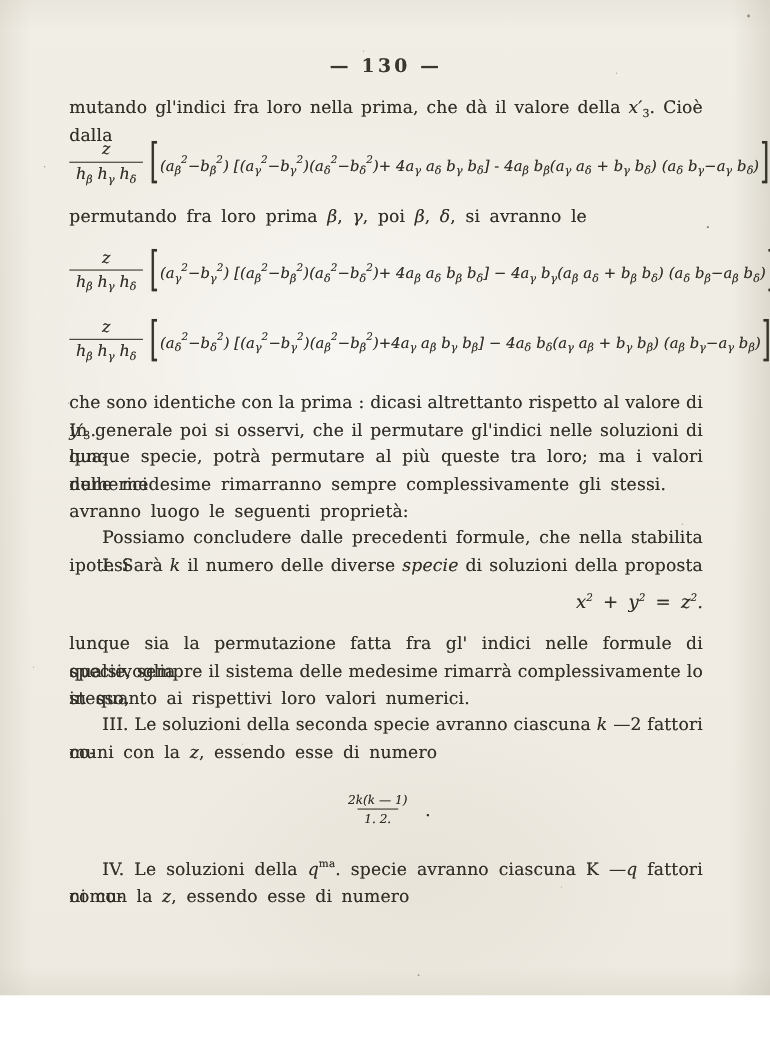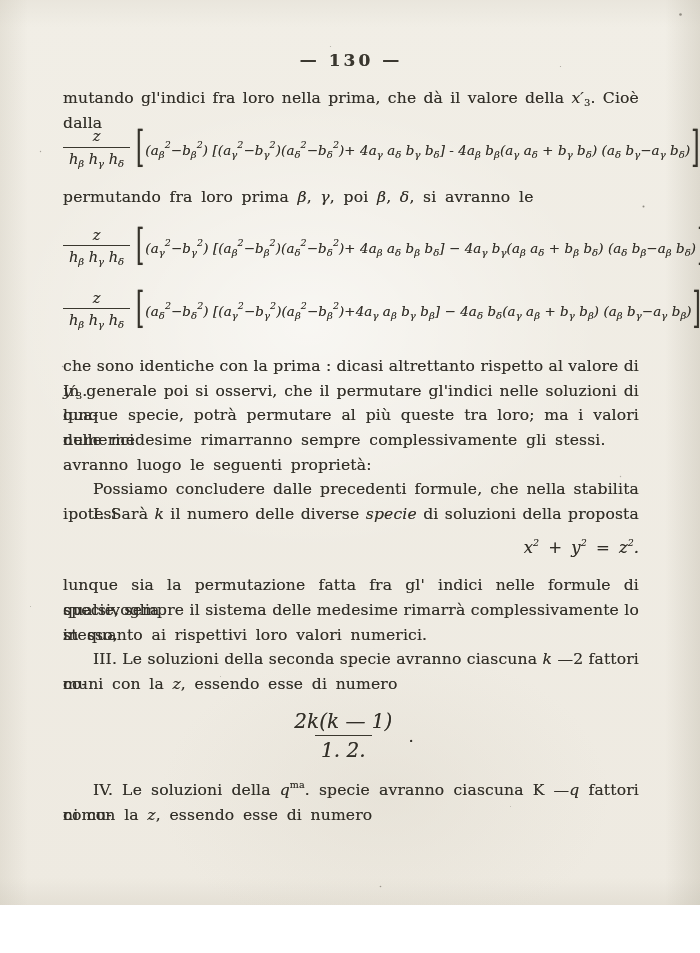--- a/index.html
+++ b/index.html
@@ -56,21 +56,21 @@
   .eq-center{
     text-align:right;font-style:italic;font-size:16.5px;
     margin:9px 0 12px 0;height:26px;line-height:26px;
     word-spacing:4px;
   }
   .frac-center{
     display:flex;justify-content:center;align-items:center;
     margin:13px 0 15px 0;height:54px;
     font-style:italic;font-size:16.5px;
   }
-  .frac-center .frac{font-size:20px;margin-right:0;}
+  .frac-center .frac{font-size:11px;margin-right:0;}
   .frac-suffix{margin-left:10px;font-style:normal;}
   .noise{
     position:absolute;left:78px;top:924px;width:5px;height:5px;border-radius:50%;
     background:rgba(30,28,22,0.85);
     box-shadow:
       600px -912px 0 -1.2px rgba(60,56,45,0.5),
       563px -720px 0 -1.5px rgba(60,56,45,0.55),
       -40px -775px 0 -1.8px rgba(60,56,45,0.4),
       540px -450px 0 -1.8px rgba(60,56,45,0.35),
       -18px -560px 0 -1.8px rgba(60,56,45,0.4),

